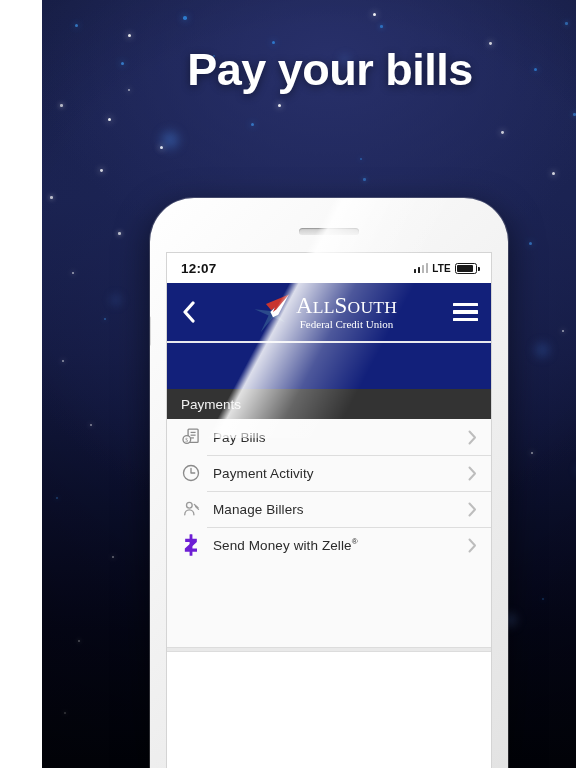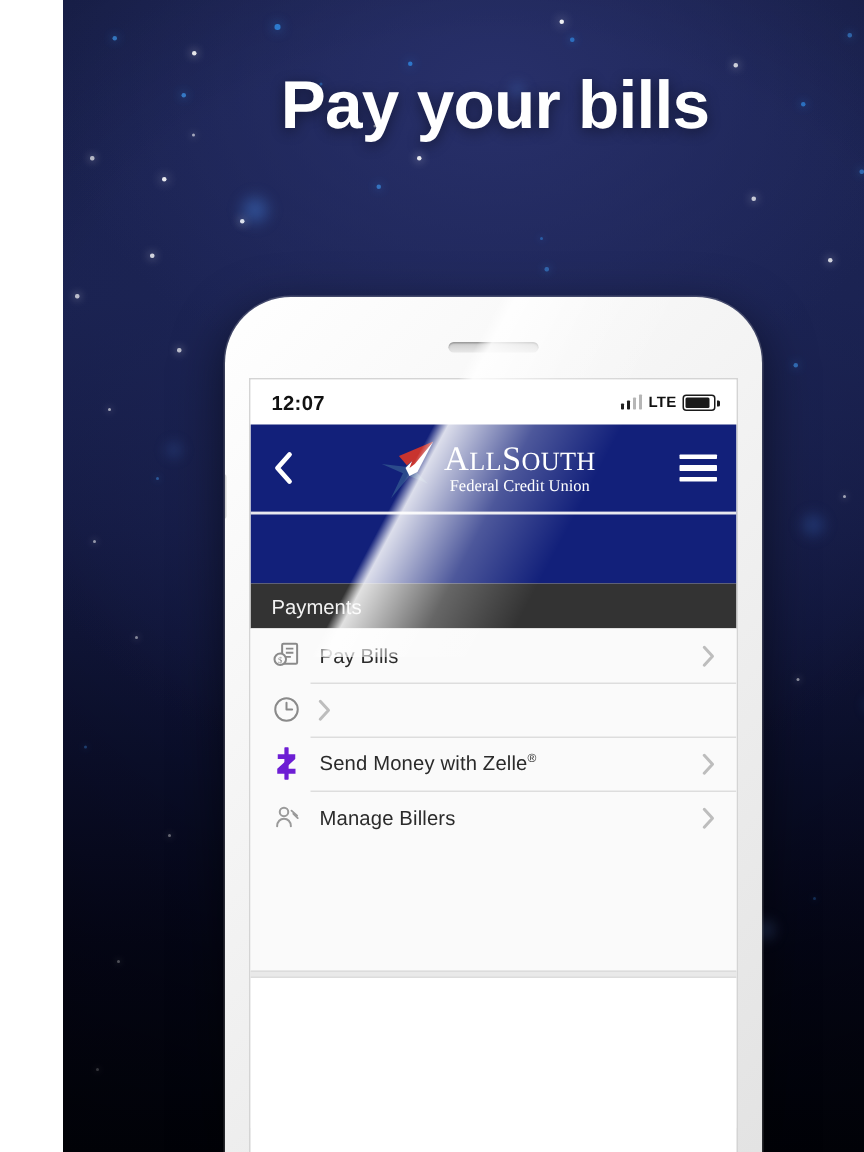--- a/index.html
+++ b/index.html
@@ -325,35 +325,21 @@
           </div>
         </div>
 
         <div class="row">
           <div class="row-icon">
             <svg width="20" height="20" viewBox="0 0 24 24" aria-hidden="true">
               <circle cx="12" cy="12" r="9" fill="none" stroke="#8a8a8a" stroke-width="1.6"></circle>
               <polyline points="12,6.5 12,12 16.5,12" fill="none" stroke="#8a8a8a" stroke-width="1.6" stroke-linecap="round" stroke-linejoin="round"></polyline>
             </svg>
           </div>
-          <div class="chev">
-            <svg width="9" height="15" viewBox="0 0 9 15" aria-hidden="true">
-              <polyline points="1.5,1.5 7,7.5 1.5,13.5" fill="none" stroke="#bdbdbd" stroke-width="2" stroke-linecap="round" stroke-linejoin="round"></polyline>
-            </svg>
-          </div>
-        </div>
-
-        <div class="row">
-          <div class="row-icon">
-            <svg width="20" height="22" viewBox="0 0 24 26" aria-hidden="true">
-              <rect x="10.3" y="0" width="3.4" height="26" rx="0.6" fill="#6d1ed4"></rect>
-              <path d="M5 5.5 H19 V9.3 L10.6 17.2 H19.2 V21.2 H4.6 V17.2 L13.2 9.4 H5 Z" fill="#6d1ed4"></path>
-            </svg>
-          </div>
-          <div class="row-label"><span>Send Money with Zelle</span><sup>®</sup></div>
+          <div class="row-label">Payment Activity</div>
           <div class="chev">
             <svg width="9" height="15" viewBox="0 0 9 15" aria-hidden="true">
               <polyline points="1.5,1.5 7,7.5 1.5,13.5" fill="none" stroke="#bdbdbd" stroke-width="2" stroke-linecap="round" stroke-linejoin="round"></polyline>
             </svg>
           </div>
         </div>
 
         <div class="row">
           <div class="row-icon">
             <svg width="20" height="20" viewBox="0 0 24 24" aria-hidden="true">
@@ -364,20 +350,35 @@
             </svg>
           </div>
           <div class="row-label">Manage Billers</div>
           <div class="chev">
             <svg width="9" height="15" viewBox="0 0 9 15" aria-hidden="true">
               <polyline points="1.5,1.5 7,7.5 1.5,13.5" fill="none" stroke="#bdbdbd" stroke-width="2" stroke-linecap="round" stroke-linejoin="round"></polyline>
             </svg>
           </div>
         </div>
 
+        <div class="row">
+          <div class="row-icon">
+            <svg width="20" height="22" viewBox="0 0 24 26" aria-hidden="true">
+              <rect x="10.3" y="0" width="3.4" height="26" rx="0.6" fill="#6d1ed4"></rect>
+              <path d="M5 5.5 H19 V9.3 L10.6 17.2 H19.2 V21.2 H4.6 V17.2 L13.2 9.4 H5 Z" fill="#6d1ed4"></path>
+            </svg>
+          </div>
+          <div class="row-label"><span>Send Money with Zelle</span><sup>®</sup></div>
+          <div class="chev">
+            <svg width="9" height="15" viewBox="0 0 9 15" aria-hidden="true">
+              <polyline points="1.5,1.5 7,7.5 1.5,13.5" fill="none" stroke="#bdbdbd" stroke-width="2" stroke-linecap="round" stroke-linejoin="round"></polyline>
+            </svg>
+          </div>
+        </div>
+
         <div id="list-bottom"></div>
       </div>
 
       <div id="panel-gap"></div>
       <div id="lower-panel"></div>
 
     </div>
     <div id="phone-gloss"></div>
   </div>
 

